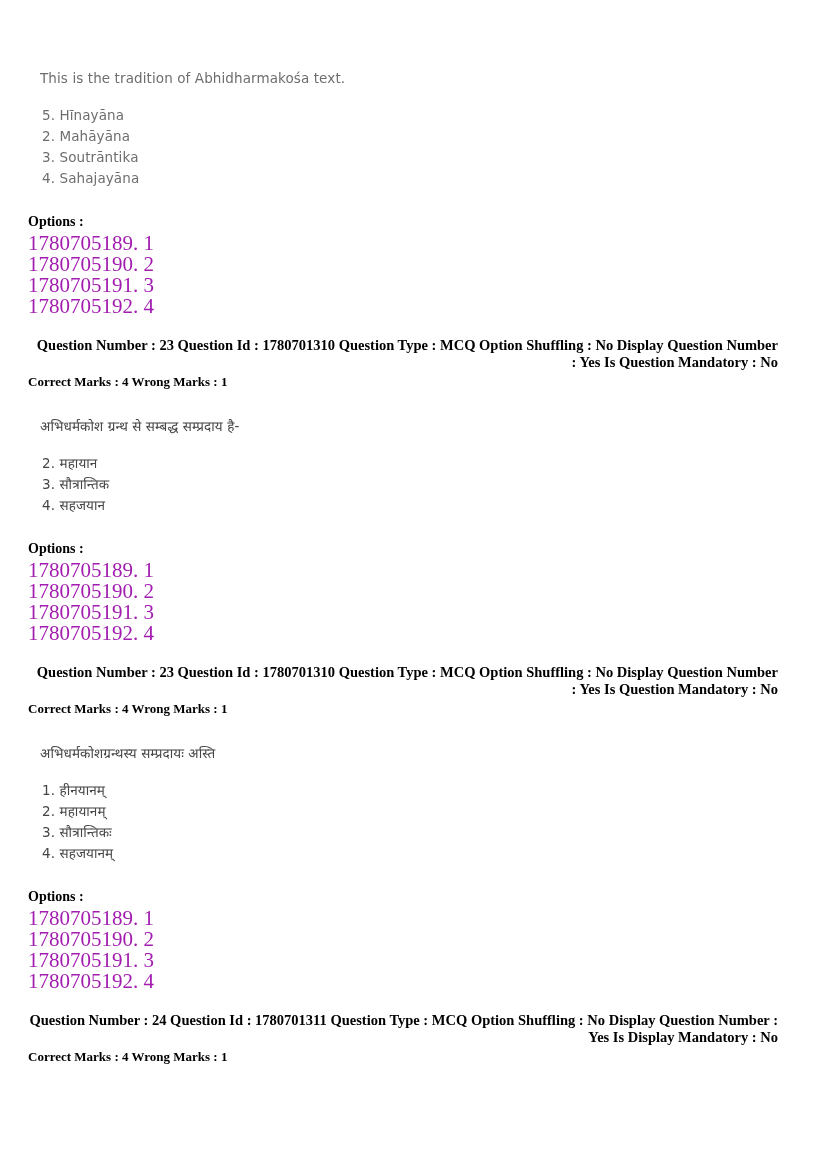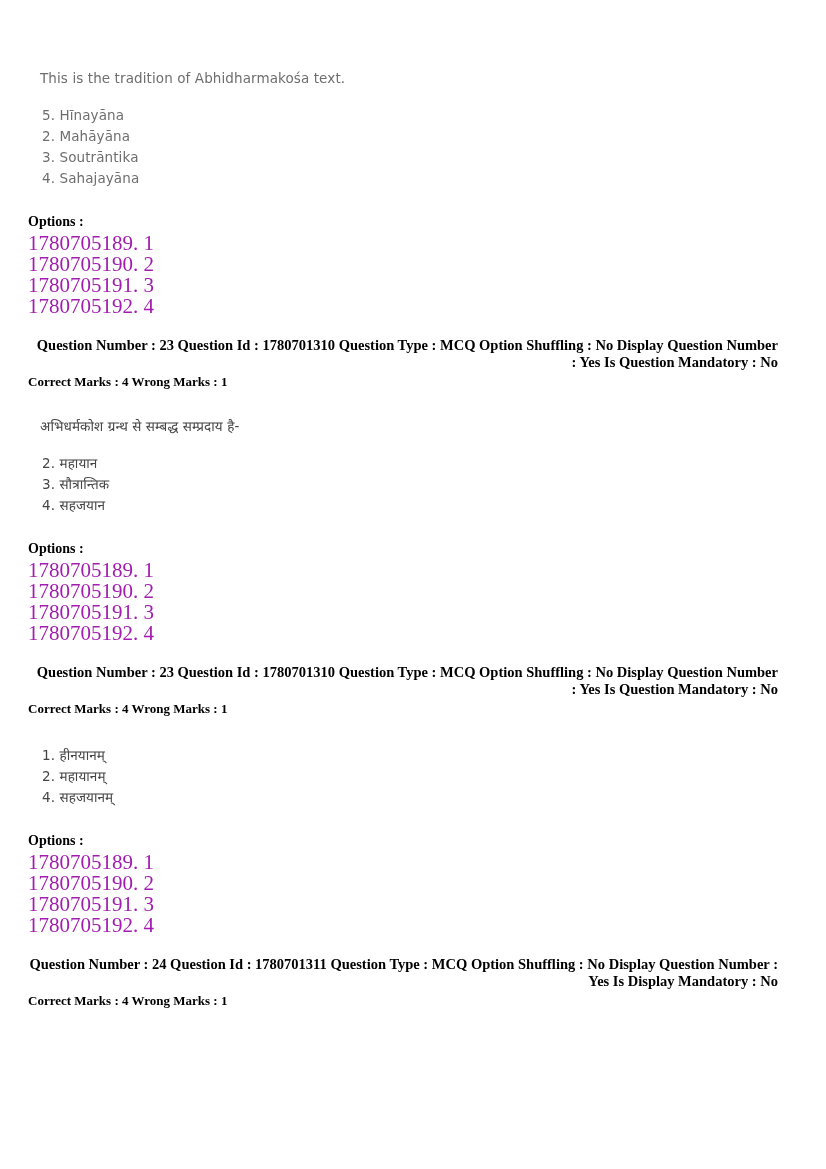--- a/index.html
+++ b/index.html
@@ -117,23 +117,25 @@
     <div class="meta">
       <div class="meta-para">
         <div class="meta-line">Question Number : 23 Question Id : 1780701310 Question Type : MCQ Option Shuffling : No Display Question Number</div>
         <div class="meta-line">: Yes Is Question Mandatory : No</div>
       </div>
       <div class="meta-marks">Correct Marks : 4 Wrong Marks : 1</div>
     </div>
   </section>
 
   <section class="qblock sec-sa">
+    <div class="q-text">अभिधर्मकोशग्रन्थस्य सम्प्रदायः अस्ति</div>
     <div class="choices">
       <div class="choice">1. हीनयानम्</div>
       <div class="choice">2. महायानम्</div>
+      <div class="choice">3. सौत्रान्तिकः</div>
       <div class="choice">4. सहजयानम्</div>
     </div>
     <div class="options-label">Options :</div>
     <div class="option-ids">
       <div class="option-id">1780705189. 1</div>
       <div class="option-id">1780705190. 2</div>
       <div class="option-id">1780705191. 3</div>
       <div class="option-id">1780705192. 4</div>
     </div>
     <div class="meta">

